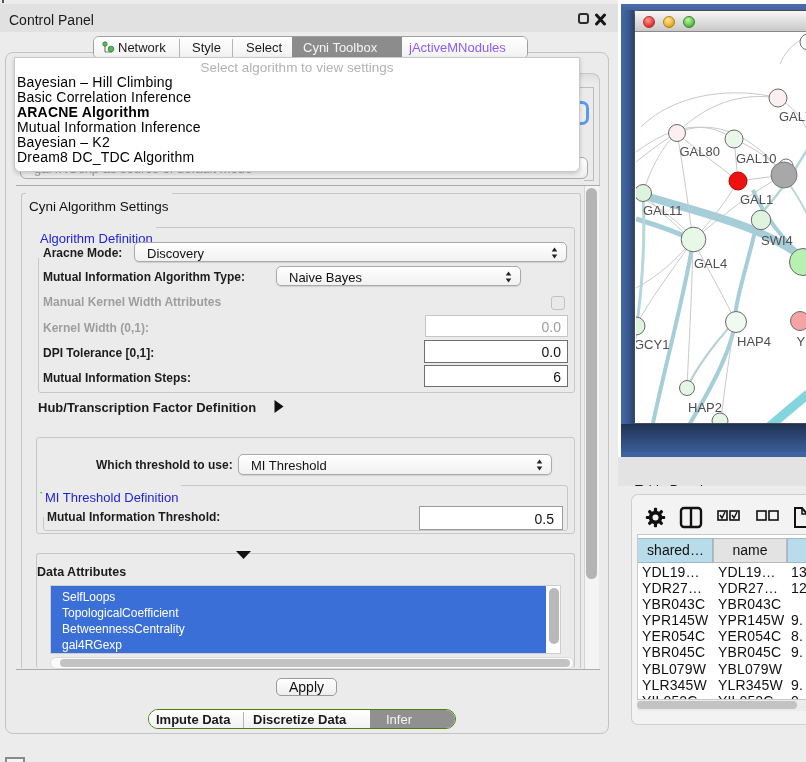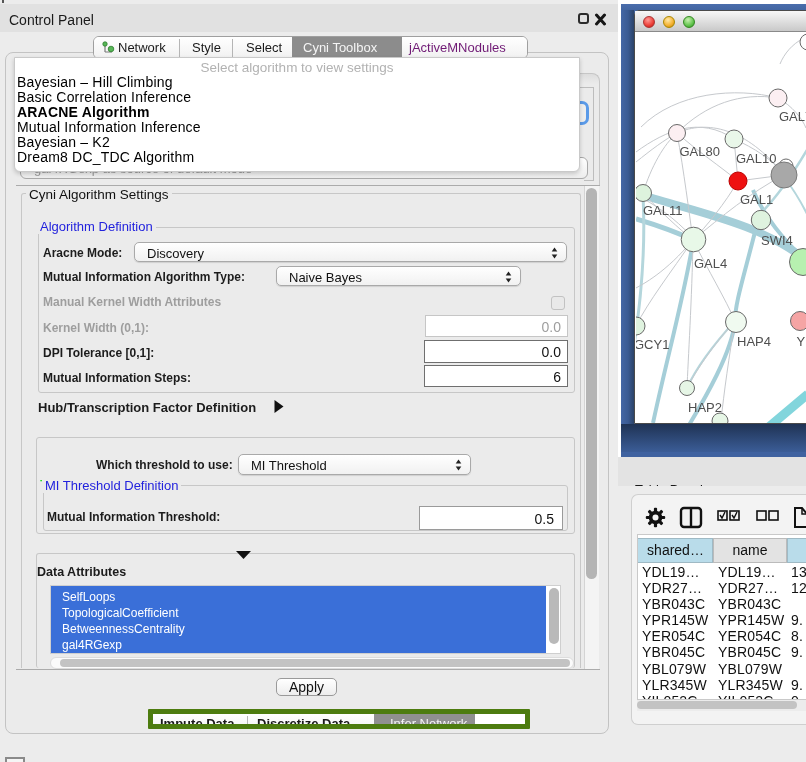--- a/index.html
+++ b/index.html
@@ -7,21 +7,21 @@
 body { font-family:"Liberation Sans", sans-serif; background:#ececec; }
 #root { position:absolute; top:0; left:0; width:806px; height:762px; overflow:hidden; }
 .abs { position:absolute; }
 .lbl { font-size:12px; font-weight:bold; color:#1c1c1c; }
 .dis { color:#9e9e9e; }
 .combo { position:absolute; border:1px solid #a9a9a9; border-radius:5px;
   background:linear-gradient(#ffffff,#f1f1f1); box-shadow:0 1px 1px rgba(0,0,0,0.12); }
 .combo .tx { position:absolute; left:12px; top:3px; font-size:13px; color:#111; }
 .combo .ar { position:absolute; right:8px; top:4px; width:7px; height:12px; }
 .field { position:absolute; background:#fff; font-size:14px; color:#111; text-align:right; }
-.gtitle { position:absolute; font-size:12px; font-weight:bold; background:#ebebeb; padding:0 3px; }
+.gtitle { position:absolute; font-size:12px; font-weight:bold; background:#ebebeb; padding:12px 3px; }
 .gbox { position:absolute; border:1px solid #c7c7c7; border-radius:3px; box-shadow:inset 0 0 0 0 #fff; }
 </style>
 </head>
 <body>
 <div id="root">
 
 <div class="abs" style="left:0;top:0;width:620px;height:762px;background:#ececec;"></div>
 
 <div class="abs" style="left:2px;top:0;width:2px;height:3px;background:#555;"></div>
 <div class="abs" style="left:0;top:4px;width:618px;height:28px;background:#e1e1e1;"></div>
@@ -47,21 +47,21 @@
 <div class="abs" style="left:93px;top:36px;width:435px;height:23px;background:#fff;border:1px solid #9f9f9f;border-radius:6px;overflow:hidden;">
   <div class="abs" style="left:0;top:0;width:198px;height:23px;background:linear-gradient(#ffffff,#f0f0f0);"></div>
   <div class="abs" style="left:198px;top:0;width:110px;height:23px;background:#8c8c8c;"></div>
   <div class="abs" style="left:308px;top:0;width:127px;height:23px;background:linear-gradient(#ffffff,#f0f0f0);"></div>
   <div class="abs" style="left:85px;top:2px;width:1px;height:19px;background:#b5b5b5;"></div>
   <div class="abs" style="left:138px;top:2px;width:1px;height:19px;background:#b5b5b5;"></div>
   <div class="abs" style="left:24px;top:3px;font-size:13px;color:#1a1a1a;">Network</div>
   <div class="abs" style="left:98px;top:3px;font-size:13px;color:#1a1a1a;">Style</div>
   <div class="abs" style="left:152px;top:3px;font-size:13px;color:#1a1a1a;">Select</div>
   <div class="abs" style="left:209px;top:3px;font-size:13px;color:#f5f5f5;">Cyni Toolbox</div>
-  <div class="abs" style="left:315px;top:3px;font-size:13px;color:#701a75;">jActiveMNodules</div>
+  <div class="abs" style="left:315px;top:3px;font-size:13px;color:#8b5cf6;">jActiveMNodules</div>
   <svg class="abs" style="left:8px;top:4px;" width="14" height="15" viewBox="0 0 14 15">
     <path d="M3 3 L3 11 M3 11 L10 11" stroke="#7a7a7a" stroke-width="1.2" fill="none"></path>
     <circle cx="3" cy="3" r="2.2" fill="#57b757" stroke="#2e7d2e" stroke-width="0.8"></circle>
     <circle cx="9" cy="8" r="2.8" fill="#57b757" stroke="#2e7d2e" stroke-width="0.8"></circle>
   </svg>
 </div>
 
 <div class="abs" style="left:16px;top:185px;width:584px;height:485px;border-top:1px solid #ababab;border-bottom:1px solid #ababab;background:#ebebeb;"></div>
 
 <div class="abs" style="left:584px;top:186px;width:15px;height:483px;background:#f4f4f4;border-left:1px solid #d4d4d4;"></div>
@@ -104,21 +104,21 @@
 <div class="field" style="left:424px;top:365px;width:144px;height:22px;border:1px solid #6f6f6f;color:#111;padding:3px 6px 0 0;">6</div>
 
 <div class="lbl abs" style="left:38px;top:400px;font-size:13px;">Hub/Transcription Factor Definition</div>
 <svg class="abs" style="left:273px;top:399px;" width="11" height="15" viewBox="0 0 11 15">
       <path d="M1.5 1 L10.5 7.5 L1.5 14 Z" fill="#111"></path>
     </svg>
 
 <div class="gbox" style="left:36px;top:437px;width:539px;height:97px;"></div>
 <div class="gtitle" style="left:37px;top:429px;color:#2adc2a;font-weight:normal;font-size:14px;margin-top:48px;">Threshold Definition</div>
 <div class="lbl abs" style="left:96px;top:458px;">Which threshold to use:</div>
-<div class="combo" style="left:238px;top:454px;width:233px;height:21px;">
+<div class="combo" style="left:238px;top:454px;width:314px;height:21px;">
   <div class="tx">MI Threshold</div>
   <svg class="ar" width="7" height="12" viewBox="0 0 7 12">
         <path d="M3.5 0.5 L6.3 4.5 L0.7 4.5 Z" fill="#222"></path>
         <path d="M3.5 11.5 L6.3 7.5 L0.7 7.5 Z" fill="#222"></path>
       </svg>
 </div>
 
 <div class="gbox" style="left:43px;top:485px;width:525px;height:46px;"></div>
 <div class="gtitle" style="left:42px;top:478px;color:#2222dd;background:#ebebeb;font-weight:normal;font-size:13px;">MI Threshold Definition</div>
 <div class="lbl abs" style="left:47px;top:510px;">Mutual Information Threshold:</div>
@@ -133,21 +133,21 @@
 <div class="abs" style="left:50px;top:585px;width:511px;height:69px;background:#fff;border:1px solid #cfcfcf;"></div>
 <div class="abs" style="left:51px;top:586px;width:495px;height:67px;background:#3a6fd8;"></div>
 <div class="abs" style="left:62px;top:589px;font-size:12px;color:#fff;line-height:16px;">SelfLoops<br>TopologicalCoefficient<br>BetweennessCentrality<br>gal4RGexp</div>
 <div class="abs" style="left:549px;top:588px;width:10px;height:56px;background:#b9b9b9;border-radius:5px;"></div>
 
 <div class="abs" style="left:50px;top:657px;width:524px;height:12px;background:#fbfbfb;border:1px solid #ddd;border-radius:6px;"></div>
 <div class="abs" style="left:60px;top:659px;width:510px;height:8px;background:#c3c3c3;border-radius:4px;"></div>
 
 <div class="abs" style="left:276px;top:678px;width:61px;height:18px;background:linear-gradient(#ffffff,#ededed);border:1px solid #9a9a9a;border-radius:5px;text-align:center;font-size:14px;color:#111;padding-top:0px;">Apply</div>
 
-<div class="abs" style="left:148px;top:709px;width:382px;height:20px;background:#fff;border:5px solid #4d7c0f;border-radius:1px;overflow:hidden;">
+<div class="abs" style="left:148px;top:709px;width:308px;height:20px;background:#fff;border:1px solid #4d7c0f;border-radius:10px;overflow:hidden;">
   <div class="abs" style="left:0;top:0;width:221px;height:20px;background:linear-gradient(#ffffff,#f0f0f0);"></div>
   <div class="abs" style="left:221px;top:0;width:101px;height:20px;background:#909090;"></div>
   <div class="abs" style="left:94px;top:2px;width:1px;height:16px;background:#b5b5b5;"></div>
   <div class="abs" style="left:7px;top:2px;font-size:13px;font-weight:bold;color:#1a1a1a;">Impute Data</div>
   <div class="abs" style="left:104px;top:2px;font-size:13px;font-weight:bold;color:#1a1a1a;">Discretize Data</div>
   <div class="abs" style="left:237px;top:2px;font-size:13px;color:#f4f4f4;">Infer Network</div>
 </div>
 
 <div class="abs" style="left:5px;top:757px;width:20px;height:10px;border:2px solid #8a8a8a;background:#f5f5f5;"></div>
 

